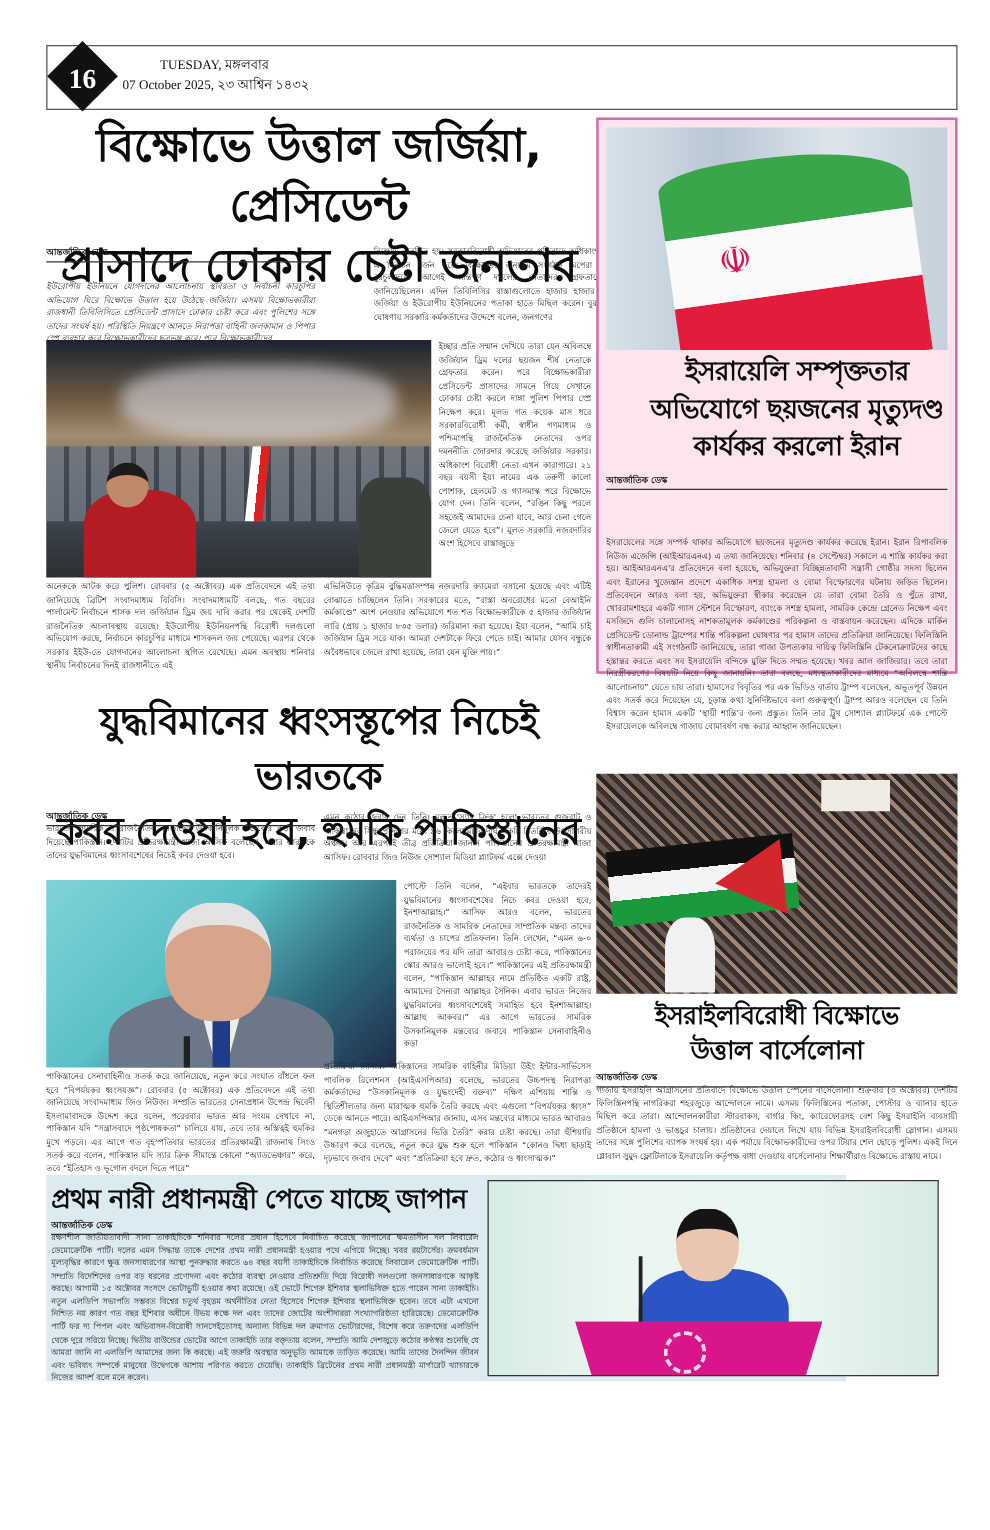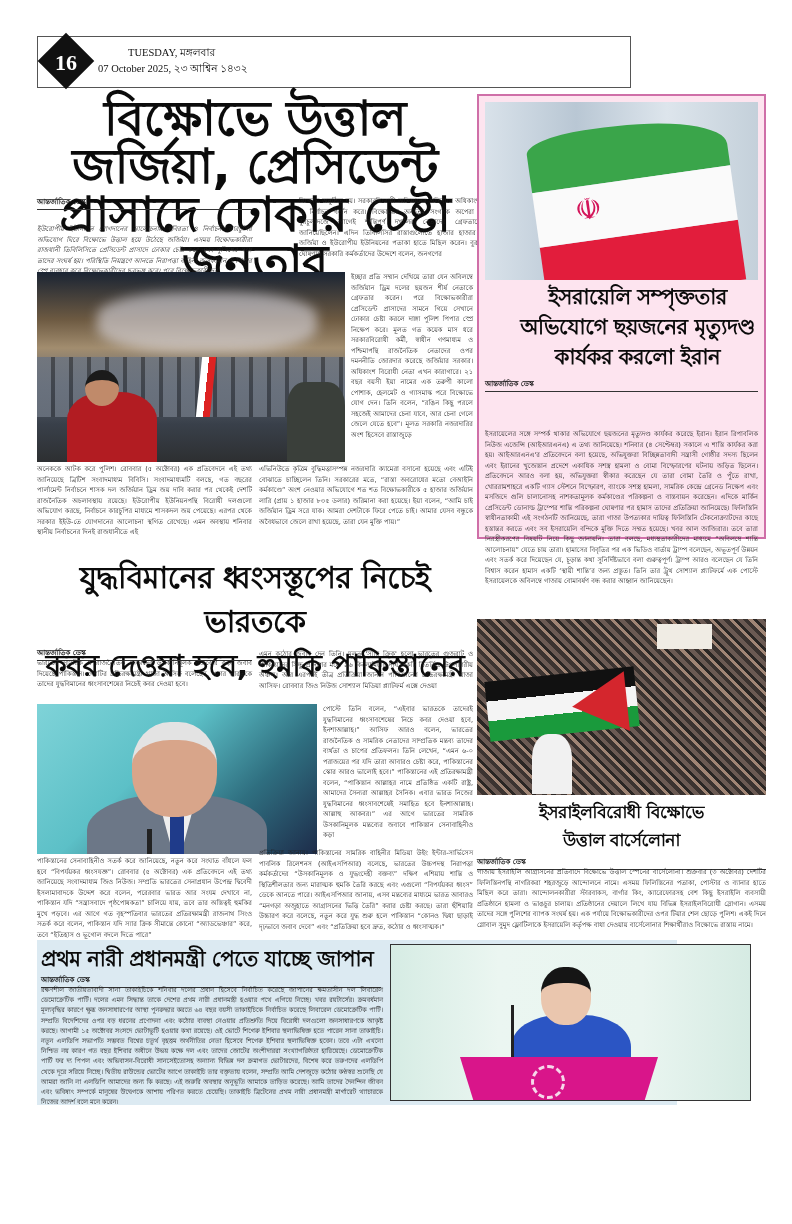--- a/index.html
+++ b/index.html
@@ -2,37 +2,37 @@
 <html><head>
 <meta charset="utf-8">
 <style>
   * { box-sizing: border-box; margin: 0; padding: 0; }
   html, body { width: 792px; height: 1224px; background: #ffffff; overflow: hidden; }
   body { font-family: "DejaVu Sans", sans-serif; color: #111; position: relative; }
 
   .page { position: absolute; left: 37px; top: 36px; width: 729px; height: 1170px; }
 
   
-  .masthead { position: absolute; left: 0; top: 0; width: 594px; height: 52px; border: 1px solid #555; background:#fff; }
+  .masthead { position: absolute; left: 0; top: 0; width: 729px; height: 52px; border: 1px solid #555; background:#fff; }
   .page-no { position: absolute; left: 8px; top: 4px; width: 40px; height: 40px; background: #111; transform: rotate(45deg); }
   .page-no-text { position: absolute; left: 8px; top: 6px; width: 40px; height: 40px; line-height: 40px; text-align: center; color: #fff; font-family: "Liberation Serif", serif; font-weight: bold; font-size: 22px; }
   .dateline { position: absolute; left: 60px; top: 8px; font-family: "Liberation Serif", serif; font-size: 10.5px; line-height: 16px; }
   .dateline .day { padding-left: 30px; }
   .logo-wrap { position: absolute; right: 8px; top: 3px; width: 180px; height: 46px; }
   .logo-tag-left { position: absolute; left: 0; top: 0; font-size: 4.5px; }
   .logo-tag-right { position: absolute; right: 0; top: 0; font-size: 4.5px; }
   .logo { position: absolute; right: 2px; top: 6px; font-family: "DejaVu Serif", serif; font-weight: bold; font-size: 34px; letter-spacing: -2px; line-height: 40px; color: #0d0d0d; transform: scaleX(1.25); transform-origin: right center; text-shadow: 1px 1px 0 #333; }
 
   
   .hl { font-family: "DejaVu Sans", sans-serif; font-weight: bold; text-align: center; color: #0b0b0b; letter-spacing: -0.5px; }
   .byline { font-size: 7px; font-weight: bold; border-bottom: 0.8px solid #333; display: block; padding-bottom: 1px; margin-bottom: 1px; }
   .body { font-family: "DejaVu Sans", sans-serif; font-size: 6.6px; line-height: 10.5px; text-align: justify; color: #222; }
 
   
-  .georgia-hl { position: absolute; left: 0; top: 58px; width: 436px; font-size: 48px; line-height: 48px; }
+  .georgia-hl { position: absolute; left: 0; top: 58px; width: 436px; font-size: 36px; line-height: 48px; }
   .georgia-byline { position: absolute; left: 0; top: 160px; width: 215px; }
   .georgia-col1 { position: absolute; left: 0; top: 188px; width: 215px; font-style: italic; }
   .georgia-col2 { position: absolute; left: 222px; top: 160px; width: 214px; margin-left: 40px; }
   .georgia-photo { position: absolute; left: 0; top: 236px; width: 308px; height: 190px; overflow: hidden;
      background: linear-gradient(180deg, #1a2433 0%, #6d5a42 25%, #a28d6f 40%, #5d6470 60%, #39404a 80%, #2d2f31 100%); }
   .georgia-photo .spray { position:absolute; left:60px; top:20px; width:220px; height:60px; background: rgba(230,230,240,0.55); filter: blur(6px); border-radius: 40%; }
   .georgia-photo .shields { position:absolute; left:0; top:85px; width:308px; height:60px; background: repeating-linear-gradient(90deg, #6c7480 0 14px, #3b4048 14px 18px); opacity: .85; }
   .georgia-photo .man { position:absolute; left:30px; top:120px; width:90px; height:70px; background:#b21c22; border-radius: 40% 40% 0 0; }
   .georgia-photo .head { position:absolute; left:48px; top:98px; width:34px; height:36px; background:#c08a6a; border-radius:50%; border-top: 10px solid #1b1b1b; }
   .georgia-photo .flag { position:absolute; left:162px; top:85px; width:14px; height:60px; background: linear-gradient(90deg,#fff 0 50%, #d22 50% 100%); transform: skewX(-6deg); }
@@ -70,21 +70,21 @@
   .iran-body { position: absolute; left: 6px; top: 293px; width: 273px; margin-top: 40px; }
 
   
   .bcn-photo { position: absolute; left: 440px; top: 583px; width: 289px; height: 176px; overflow: hidden;
      background: repeating-linear-gradient(45deg,#6b5a53 0 4px,#3b3330 4px 8px,#a08575 8px 11px,#2a2624 11px 14px); }
   .bcn-photo .pflag { position:absolute; left:10px; top:55px; width:150px; height:60px; transform: rotate(-6deg);
      background: linear-gradient(180deg,#111 0 33%, #f4f4f4 33% 66%, #1a9a3c 66% 100%); }
   .bcn-photo .tri { position:absolute; left:95px; top:55px; width:0; height:0; border-top:30px solid transparent; border-bottom:30px solid transparent; border-right:55px solid #d4262d; transform: rotate(-6deg); }
   .bcn-photo .banner { position:absolute; left:180px; top:5px; width:55px; height:25px; background:#f0ece4; }
   .bcn-photo .man { position:absolute; left:55px; top:115px; width:40px; height:60px; background:#f1f1f1; border-radius: 40% 40% 0 0; }
-  .bcn-hl { position: absolute; left: 440px; top: 762px; width: 289px; font-size: 17px; line-height: 28px; }
+  .bcn-hl { position: absolute; left: 440px; top: 762px; width: 289px; font-size: 20px; line-height: 28px; }
   .bcn-byline { position: absolute; left: 440px; top: 820px; width: 289px; }
   .bcn-body { position: absolute; left: 440px; top: 831px; width: 289px; }
 
   
   .japan-box { position: absolute; left: 0; top: 904px; width: 640px; height: 165px; background: #dceaf2; }
   .japan-hl { position: absolute; left: 4px; top: 4px; width: 340px; font-size: 21px; line-height: 30px; text-align: left; }
   .japan-byline { position: absolute; left: 4px; top: 34px; width: 340px; }
   .japan-body { position: absolute; left: 4px; top: 45px; width: 342px; font-size: 6.4px; line-height: 10.2px; }
   .japan-photo { position: absolute; left: 353px; top: 4px; width: 361px; height: 157px; overflow: hidden;
      background: linear-gradient(90deg,#d6ece4,#ebf6f1 30%,#e9f5f0 70%,#d6ebe3); border: 1px solid #333; }

